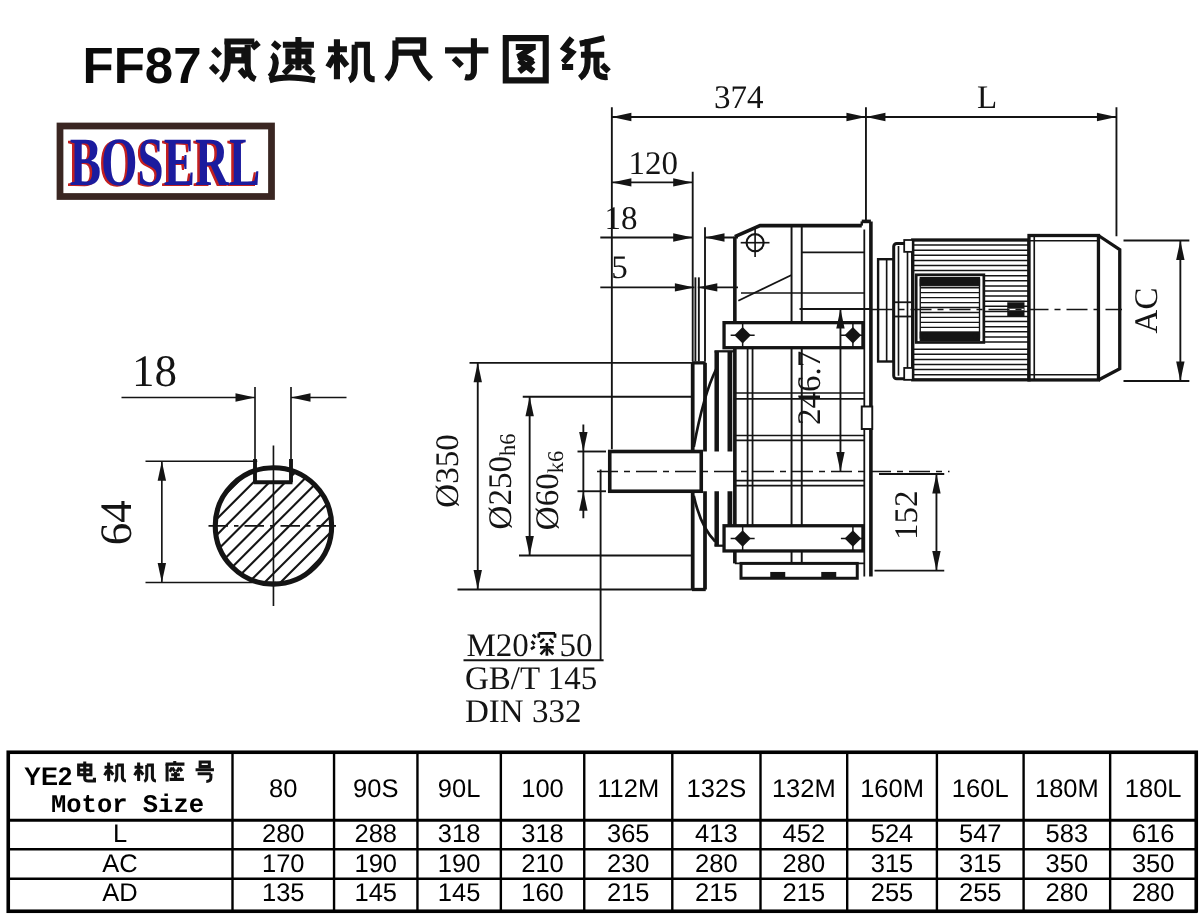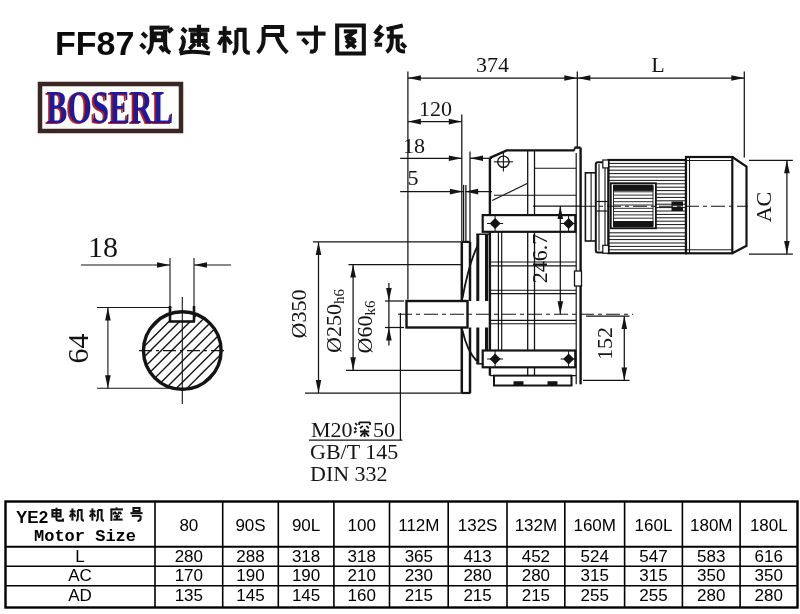--- a/index.html
+++ b/index.html
@@ -1,14 +1,14 @@
 <!DOCTYPE html>
 <html><head><meta charset="utf-8"><style>
 html,body{margin:0;padding:0;background:#fff;}
-#page{position:relative;width:800px;height:614px;overflow:hidden;}
+#page{position:relative;width:800px;height:614px;overflow:hidden;border-radius:11px;}
 </style></head><body>
 <div id="page"><svg width="800" height="614" viewBox="0 0 800 614">
       <defs>
         <symbol id="jian" viewBox="0 0 100 100">
           <path d="M14,32 L26,44" stroke="#111" fill="none" stroke-linecap="butt"></path>
           <path d="M10,62 L22,74" stroke="#111" fill="none" stroke-linecap="butt"></path>
           <path d="M34,18 H88" stroke="#111" fill="none" stroke-linecap="butt"></path>
           <path d="M40,18 V58 Q40,78 28,88" stroke="#111" fill="none" stroke-linecap="butt"></path>
           <path d="M48,34 H70 V52 H48 Z" stroke="#111" fill="none" stroke-linecap="butt"></path>
           <path d="M76,24 V62 Q76,80 90,86" stroke="#111" fill="none" stroke-linecap="butt"></path>

